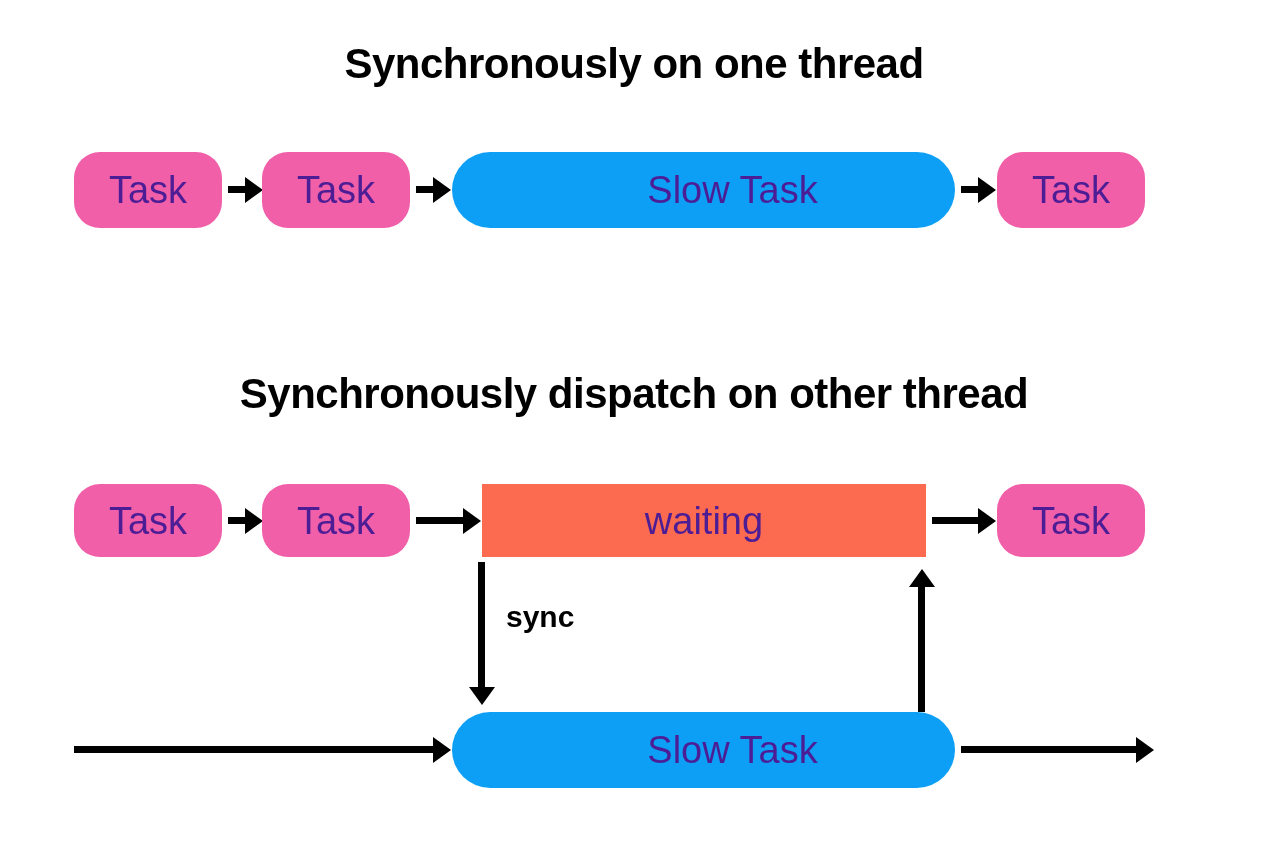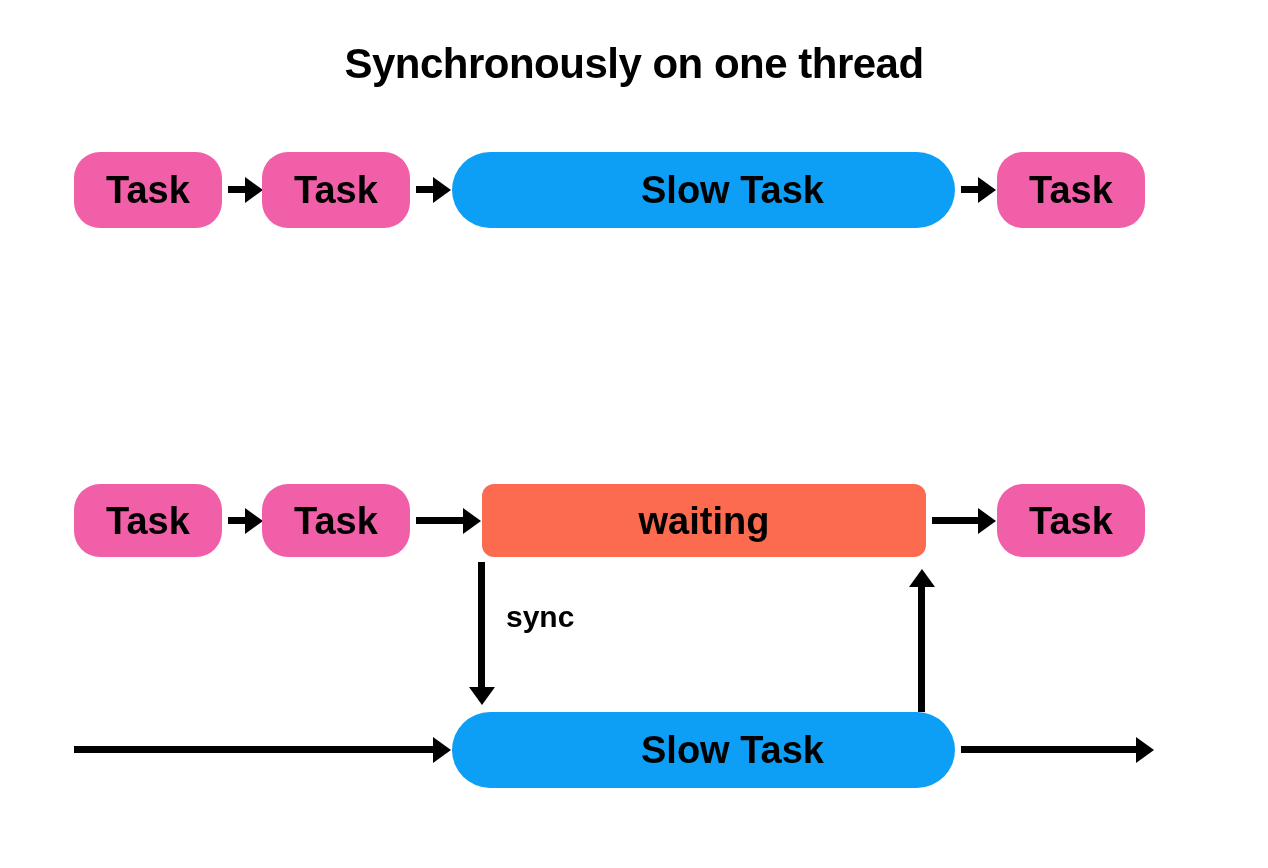--- a/index.html
+++ b/index.html
@@ -32,39 +32,38 @@
     left: 0; right: 0;
     top: 370px;
     text-align: center;
     font-size: 42px;
   }
   .node {
     position: absolute;
     box-sizing: border-box;
     display: flex;
     align-items: center;
-    color: #000000;
+    color: #4c1d95;
     font-size: 38px;
     line-height: 1;
-    font-weight: bold;
   }
   .pill-task {
     background: #F05FA8;
     border-radius: 26px;
     justify-content: center;
   }
   .pill-slow {
     background: #0D9FF5;
     border-radius: 38px;
     justify-content: center;
     padding-left: 58px;
   }
   .rect-waiting {
     background: #FC6A50;
-    border-radius: 12px;
+    border-radius: 0;
     justify-content: center;
   }
   
   .harrow {
     position: absolute;
     height: 7px;
     background: #000000;
   }
   .harrow::after {
     content: "";
@@ -138,20 +137,21 @@
   <div class="node pill-slow" style="left:452px; top:152px; width:503px; height:76px;">
     <span>Slow Task</span>
   </div>
 
   <div class="harrow" style="left:961px; top:186px; width:18px;"></div>
 
   <div class="node pill-task" style="left:997px; top:152px; width:148px; height:76px;">
     <span>Task</span>
   </div>
 
+  <div class="heading" id="title-2">Synchronously dispatch on other thread</div>
 
   <div class="node pill-task" style="left:74px; top:484px; width:148px; height:73px;">
     <span>Task</span>
   </div>
 
   <div class="harrow" style="left:228px; top:517px; width:18px;"></div>
 
   <div class="node pill-task" style="left:262px; top:484px; width:148px; height:73px;">
     <span>Task</span>
   </div>

